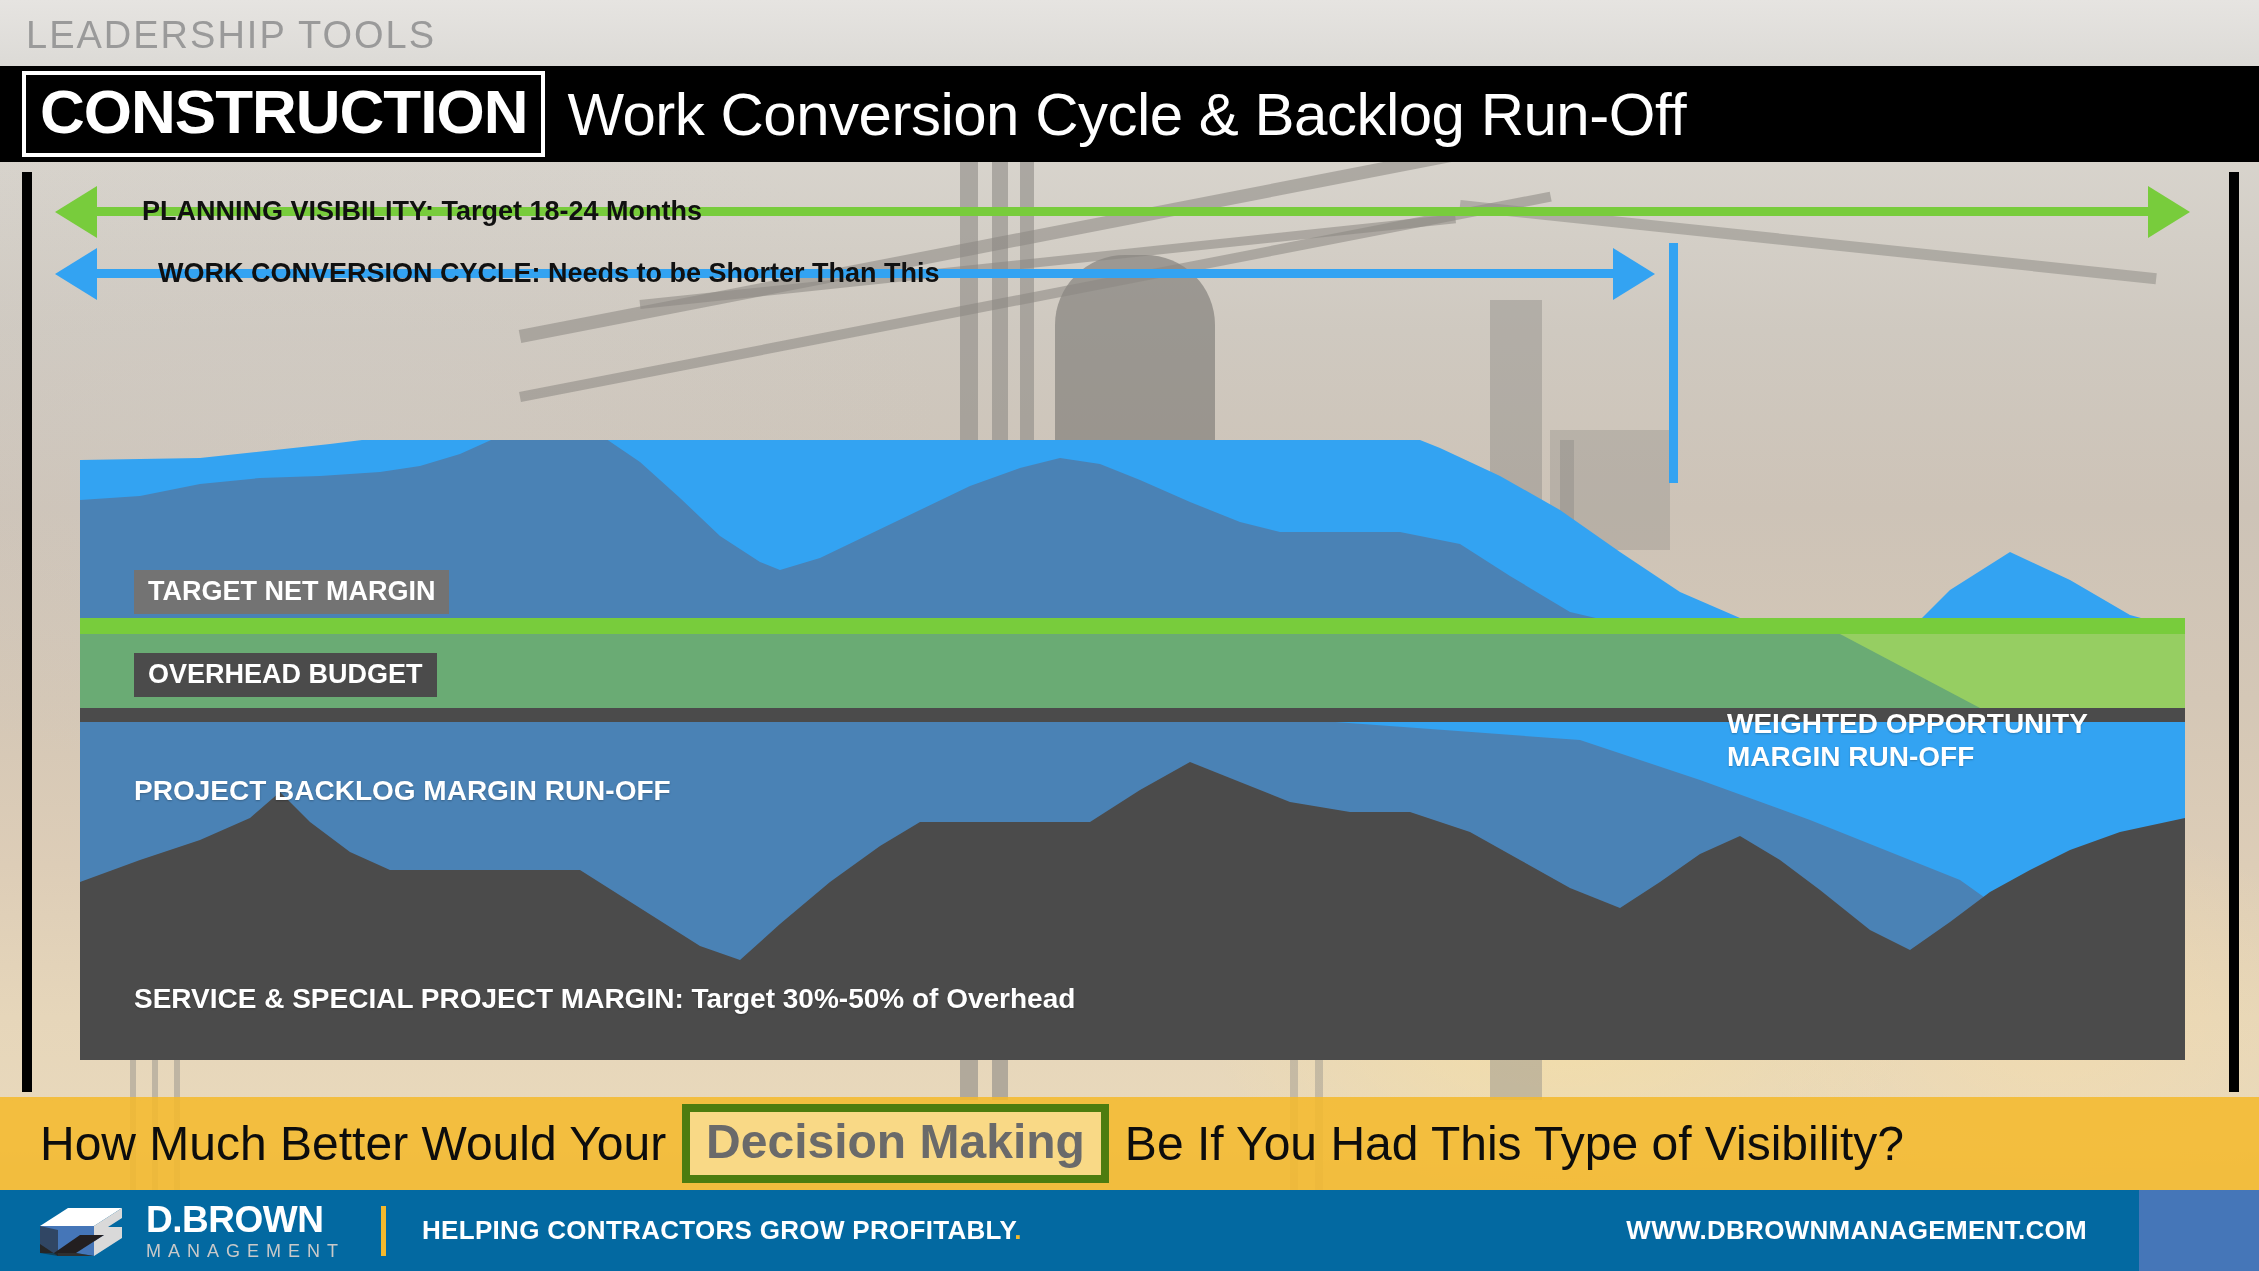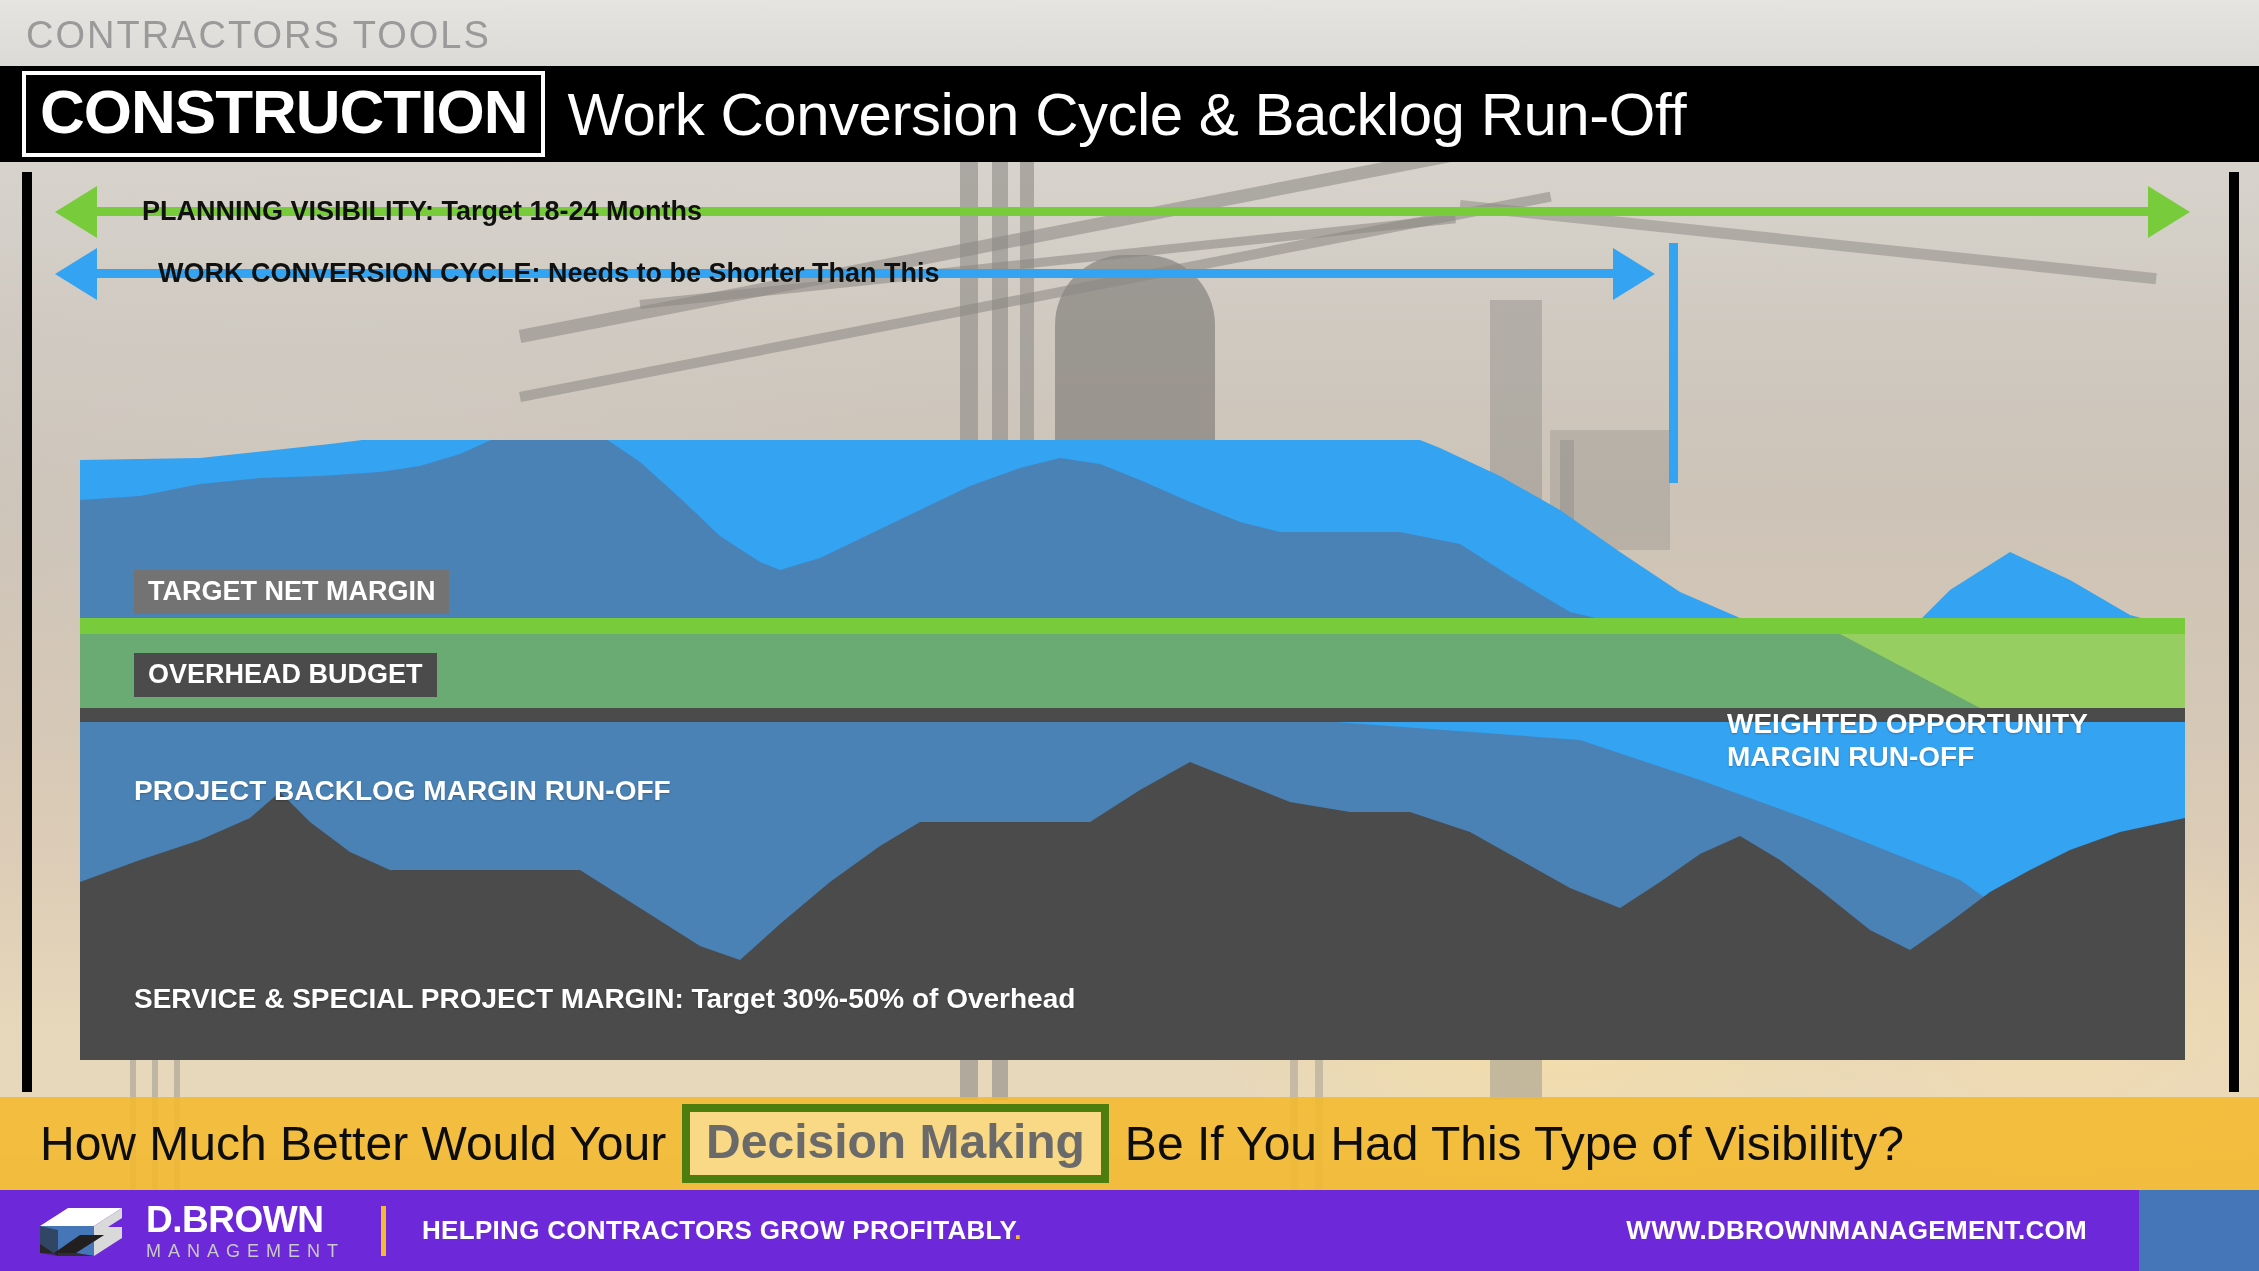--- a/index.html
+++ b/index.html
@@ -105,21 +105,21 @@
   }
   #cta-hl{
     border:8px solid #4d7c0f; background:rgba(250,219,140,.92);
     color:#6a6a6a; font-weight:700;
     padding:2px 16px 6px 16px; margin:0 16px;
   }
 
   
   #footer{
     position:absolute; left:0; top:1190px; width:2259px; height:81px;
-    background:#6d28d9; z-index:13; display:flex; align-items:center;
+    background:#0369a1; z-index:13; display:flex; align-items:center;
   }
   #footer-blue{
     position:absolute; right:0; top:1190px; width:120px; height:81px;
     background:#4576b8; z-index:14;
   }
   #logo-mark{ position:relative; width:94px; height:62px; margin-left:34px; flex:0 0 auto; }
   #logo-text{ margin-left:18px; line-height:1; }
   #logo-name{ color:#fff; font-size:37px; font-weight:700; letter-spacing:-.5px; }
   #logo-sub{ color:#c9c9c9; font-size:18px; letter-spacing:7px; margin-top:4px; }
   #footer-div{ width:5px; height:50px; background:#f4b92d; margin-left:36px; }
@@ -149,21 +149,21 @@
 <div class="silrot" style="left:1460px;top:200px;width:700px;height:11px;transform:rotate(6deg);opacity:.5;"></div>
 <div class="sil" style="left:1020px;top:470px;width:240px;height:10px;opacity:.5;"></div>
 <div class="sil" style="left:1550px;top:430px;width:120px;height:120px;opacity:.35;"></div>
 <div class="sil" style="left:130px;top:1040px;width:6px;height:160px;opacity:.45;"></div>
 <div class="sil" style="left:152px;top:1040px;width:6px;height:160px;opacity:.45;"></div>
 <div class="sil" style="left:174px;top:1050px;width:6px;height:150px;opacity:.45;"></div>
 <div class="sil" style="left:1290px;top:1045px;width:8px;height:150px;opacity:.40;"></div>
 <div class="sil" style="left:1315px;top:1055px;width:8px;height:140px;opacity:.40;"></div>
 
 <div id="eyebrow-band"></div>
-<div id="eyebrow">CONTRACTORS TOOLS</div>
+<div id="eyebrow">LEADERSHIP TOOLS</div>
 <div id="title-band"></div>
 <div id="title-row">
   <div id="kicker">CONSTRUCTION</div>
   <div id="headline">Work Conversion Cycle &amp; Backlog Run-Off</div>
 </div>
 
 <div class="frame-rule" style="left:22px;top:172px;height:920px;"></div>
 <div class="frame-rule" style="left:2229px;top:172px;height:920px;"></div>
 
 <div class="arrow-l" style="left:55px;top:186px;border-right:42px solid #78cc3c;"></div>

